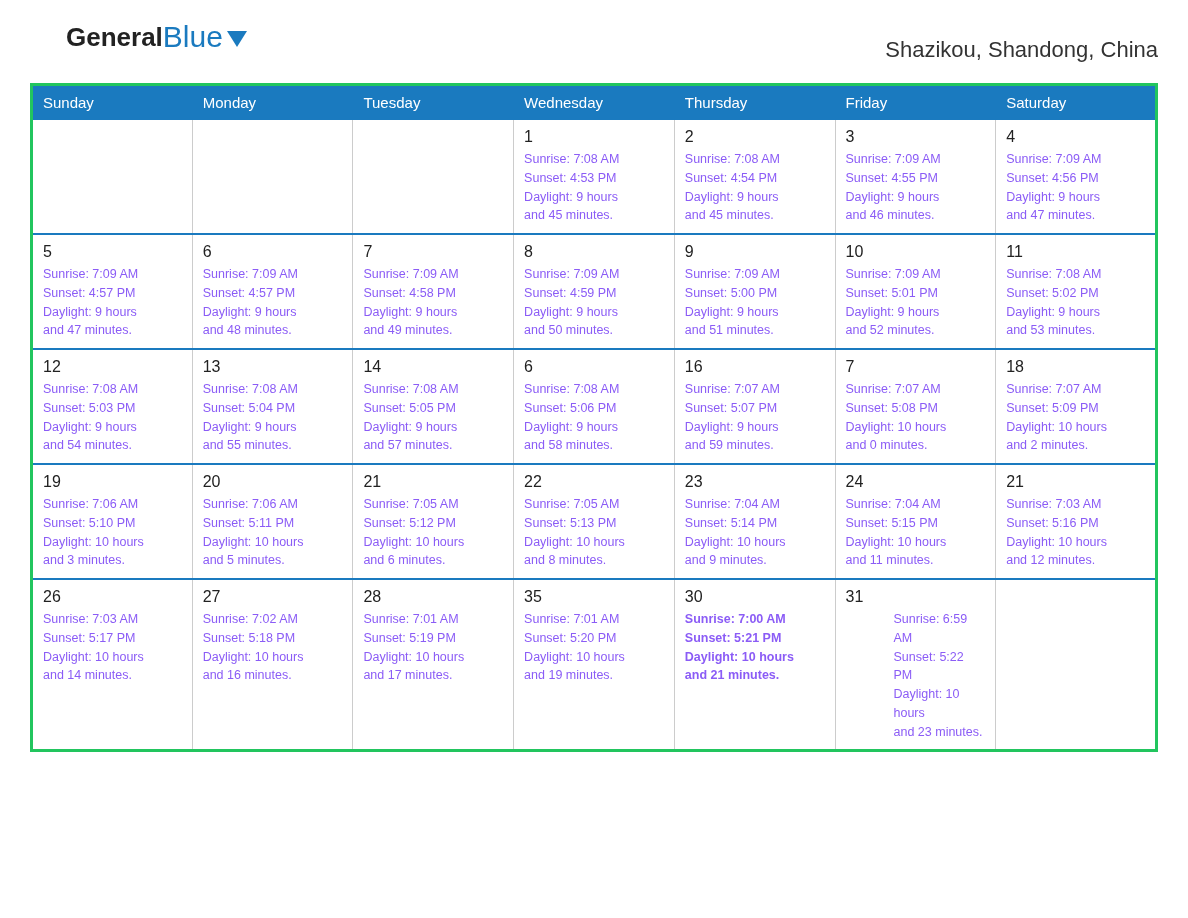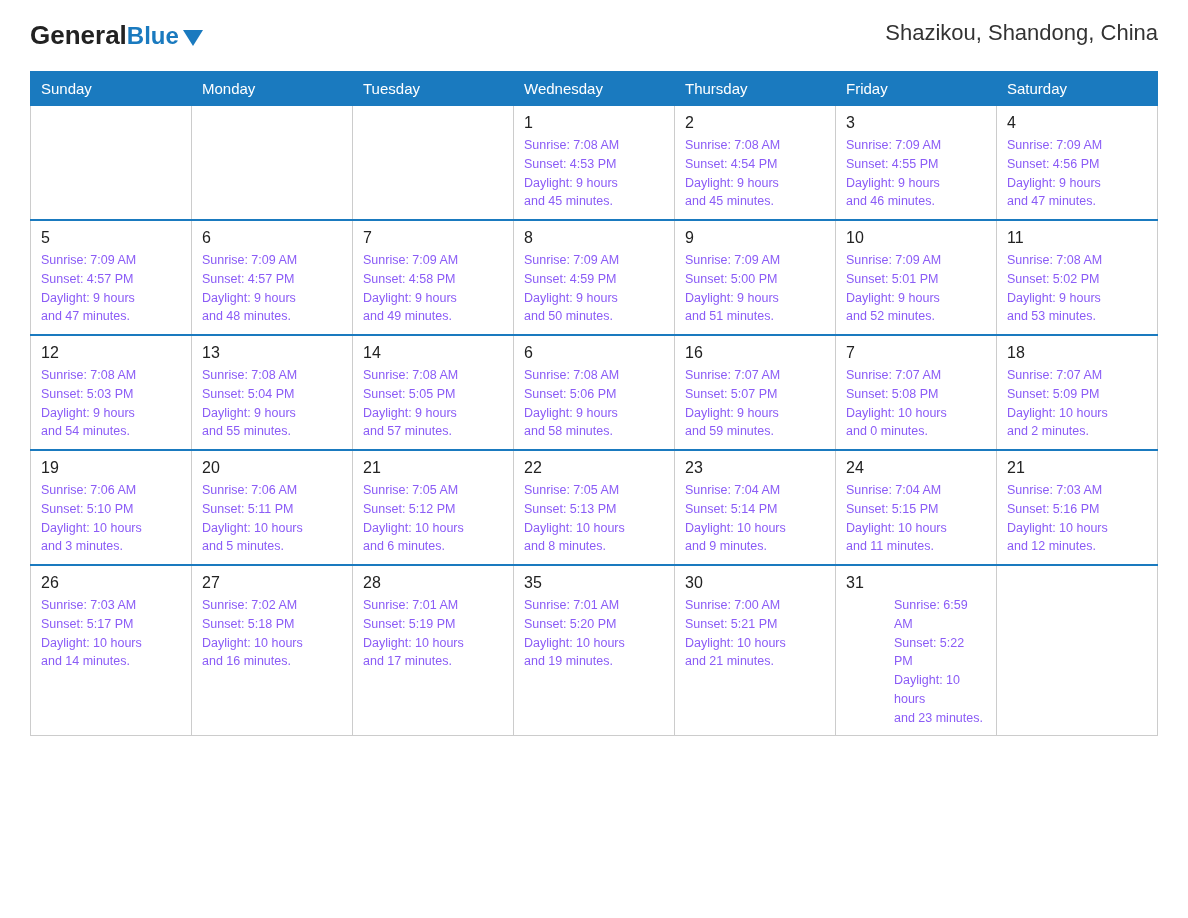--- a/index.html
+++ b/index.html
@@ -17,33 +17,34 @@
       margin-bottom: 20px;
     }
     .logo {
       display: flex;
       flex-direction: column;
       align-items: flex-start;
     }
     .logo-text {
       display: flex;
       align-items: center;
+      margin-left: 36px;
     }
     .logo-general {
       font-size: 26px;
       font-weight: bold;
       color: #222;
     }
     .logo-blue-part {
       display: flex;
       align-items: center;
     }
     .logo-blue-text {
-      font-size: 24px;
-      font-weight: bold;
+      font-size: 30px;
+      font-weight: normal;
       color: #1a7abf;
     }
     .logo-triangle {
       width: 0;
       height: 0;
       border-left: 10px solid transparent;
       border-right: 10px solid transparent;
       border-top: 16px solid #1a7abf;
       margin-left: 4px;
       margin-top: 4px;
@@ -53,26 +54,26 @@
     }
     .calendar-title {
       font-size: 52px;
       font-weight: normal;
       color: #111;
       line-height: 1.1;
     }
     .calendar-subtitle {
       font-size: 22px;
       color: #333;
-      margin-top: 0;
+      margin-top: 17px;
     }
     .calendar-table {
       width: 100%;
       border-collapse: collapse;
-      border: 1px solid #22c55e;
+      border: 3px solid #22c55e;
     }
     .calendar-table th {
       background-color: #1a7abf;
       color: white;
       font-size: 15px;
       font-weight: normal;
       padding: 8px 10px;
       text-align: left;
       border: 1px solid #1a7abf;
     }
@@ -344,21 +345,21 @@
         </td>
         <td>
           <span class="day-number">35</span>
           <div class="day-info" style="white-space: pre-line;">Sunrise: 7:01 AM
 Sunset: 5:20 PM
 Daylight: 10 hours
 and 19 minutes.</div>
         </td>
         <td>
           <span class="day-number">30</span>
-          <div class="day-info" style="white-space: pre-line;">Sunrise: 7:00 AM
+          <div class="day-info" style="white-space: pre-line; font-weight: bold;">Sunrise: 7:00 AM
 Sunset: 5:21 PM
 Daylight: 10 hours
 and 21 minutes.</div>
         </td>
         <td>
           <span class="day-number">31</span>
           <div class="day-info" style="white-space: pre-line; margin-left: 48px;">Sunrise: 6:59 AM
 Sunset: 5:22 PM
 Daylight: 10 hours
 and 23 minutes.</div>

